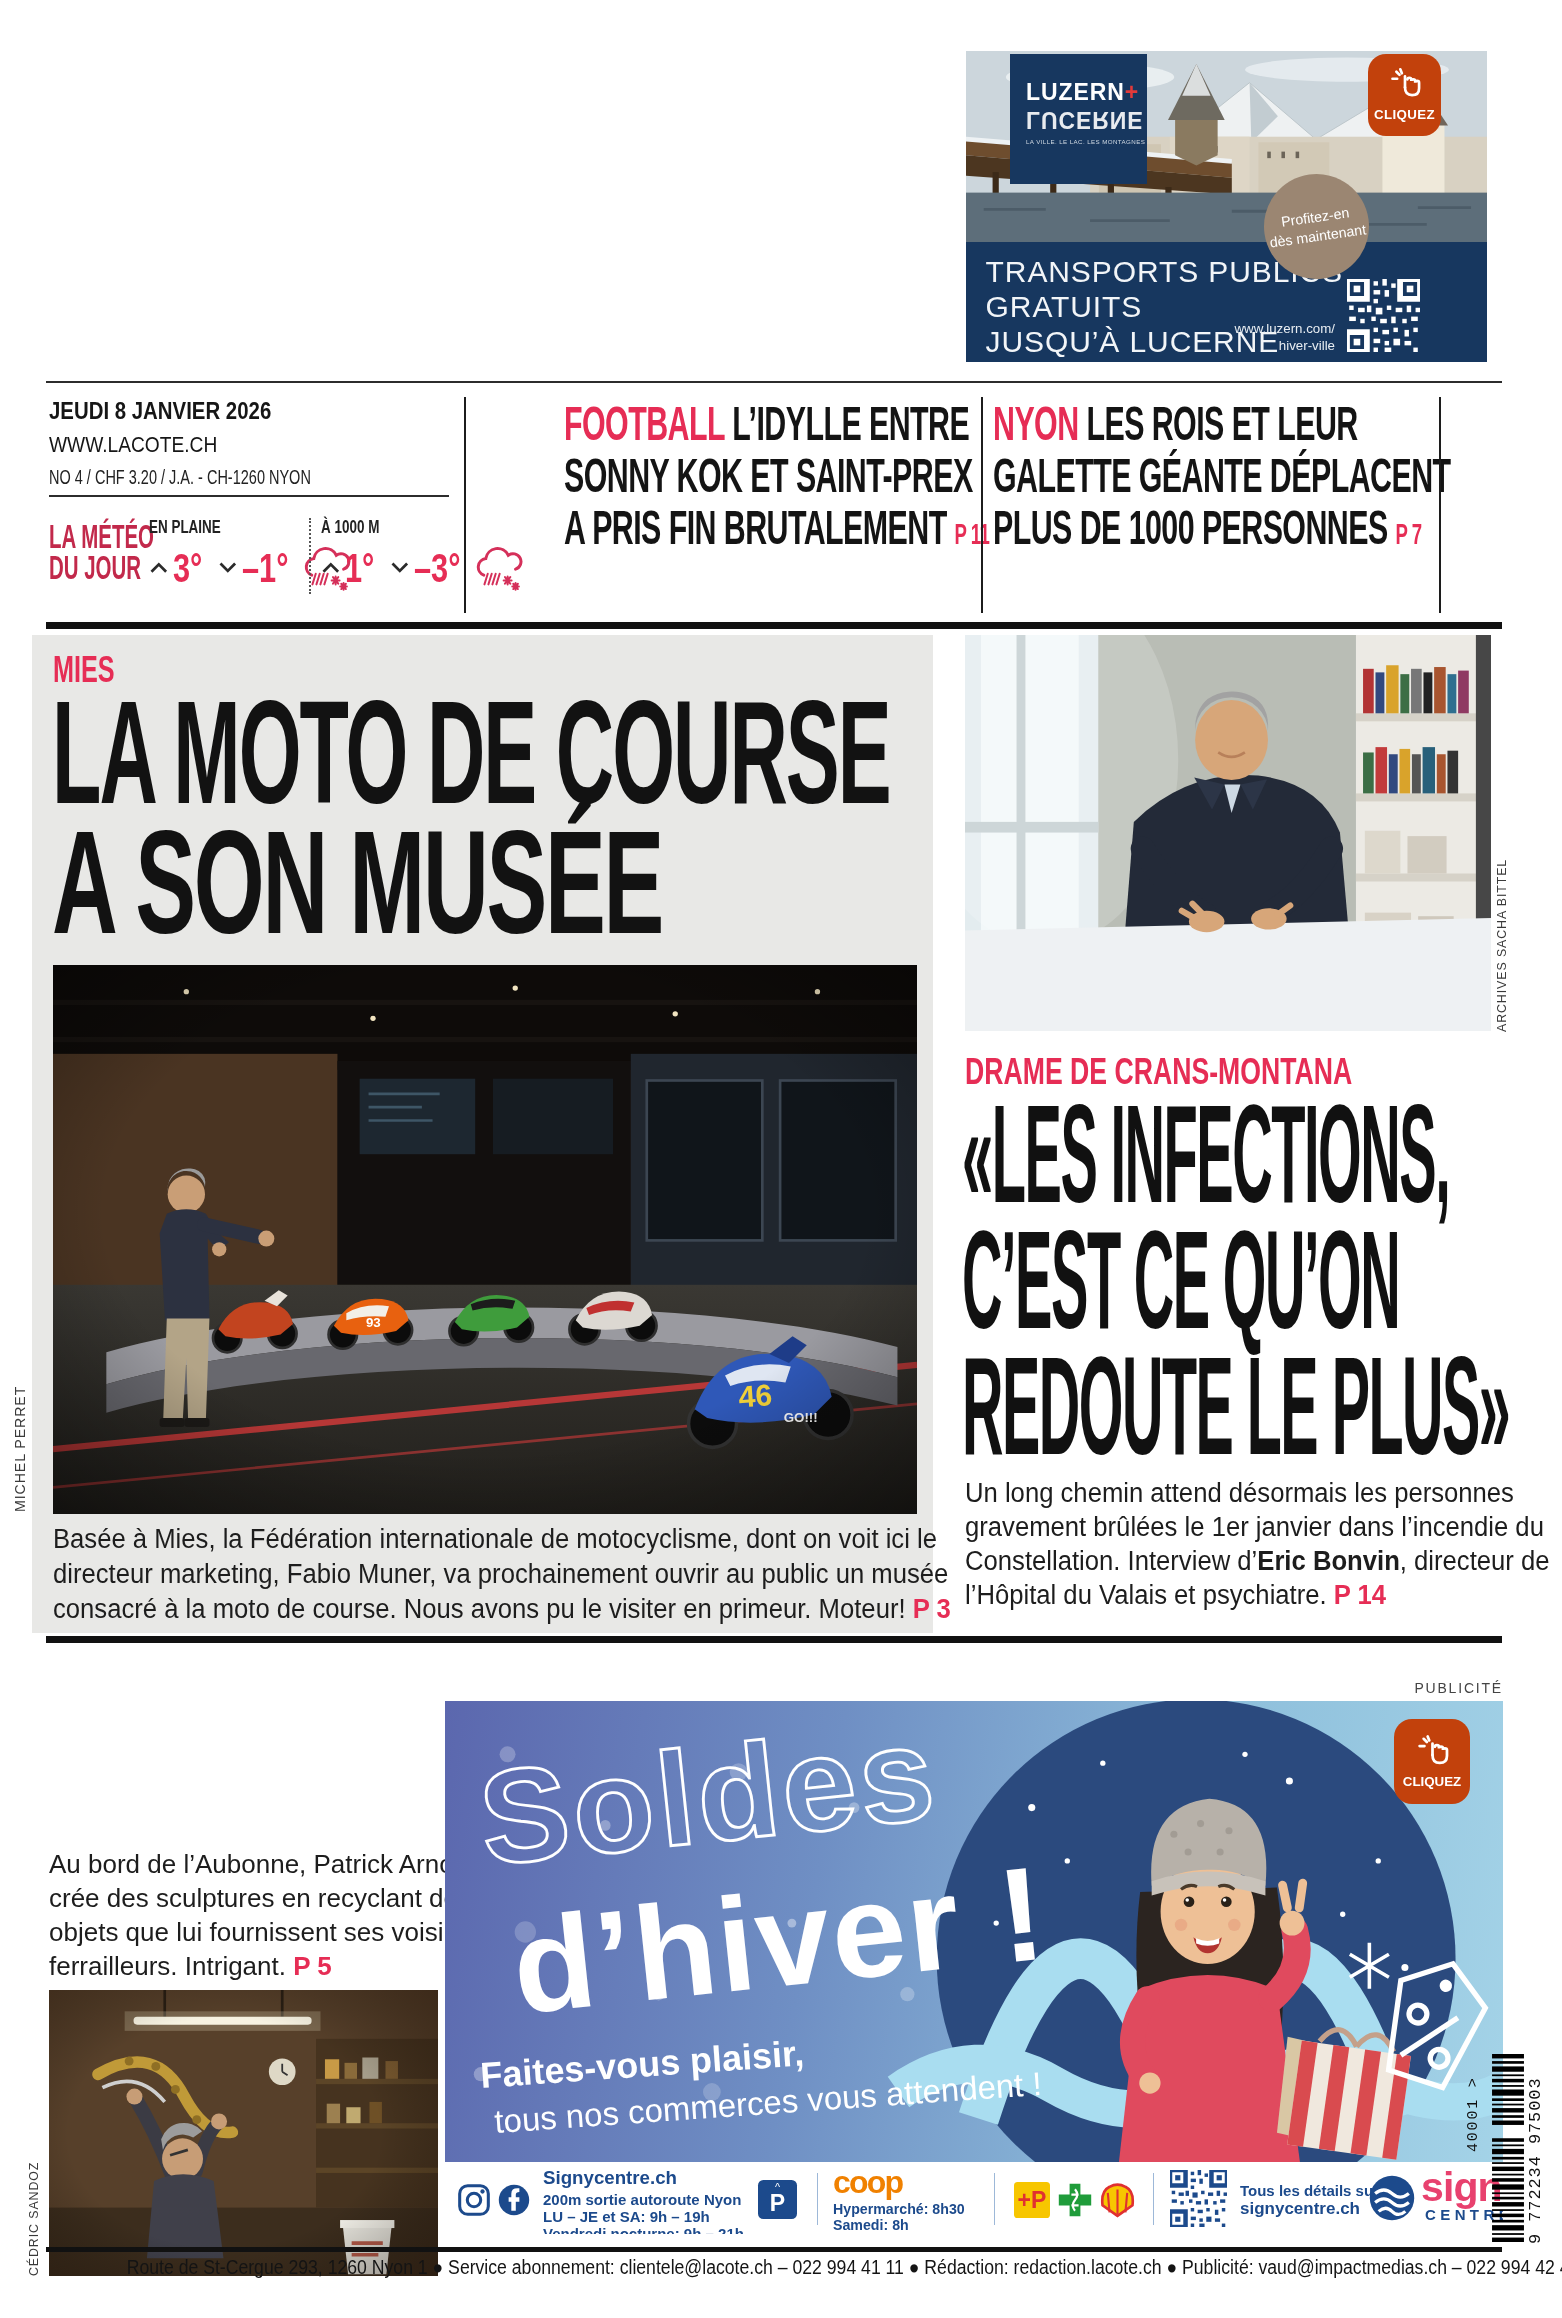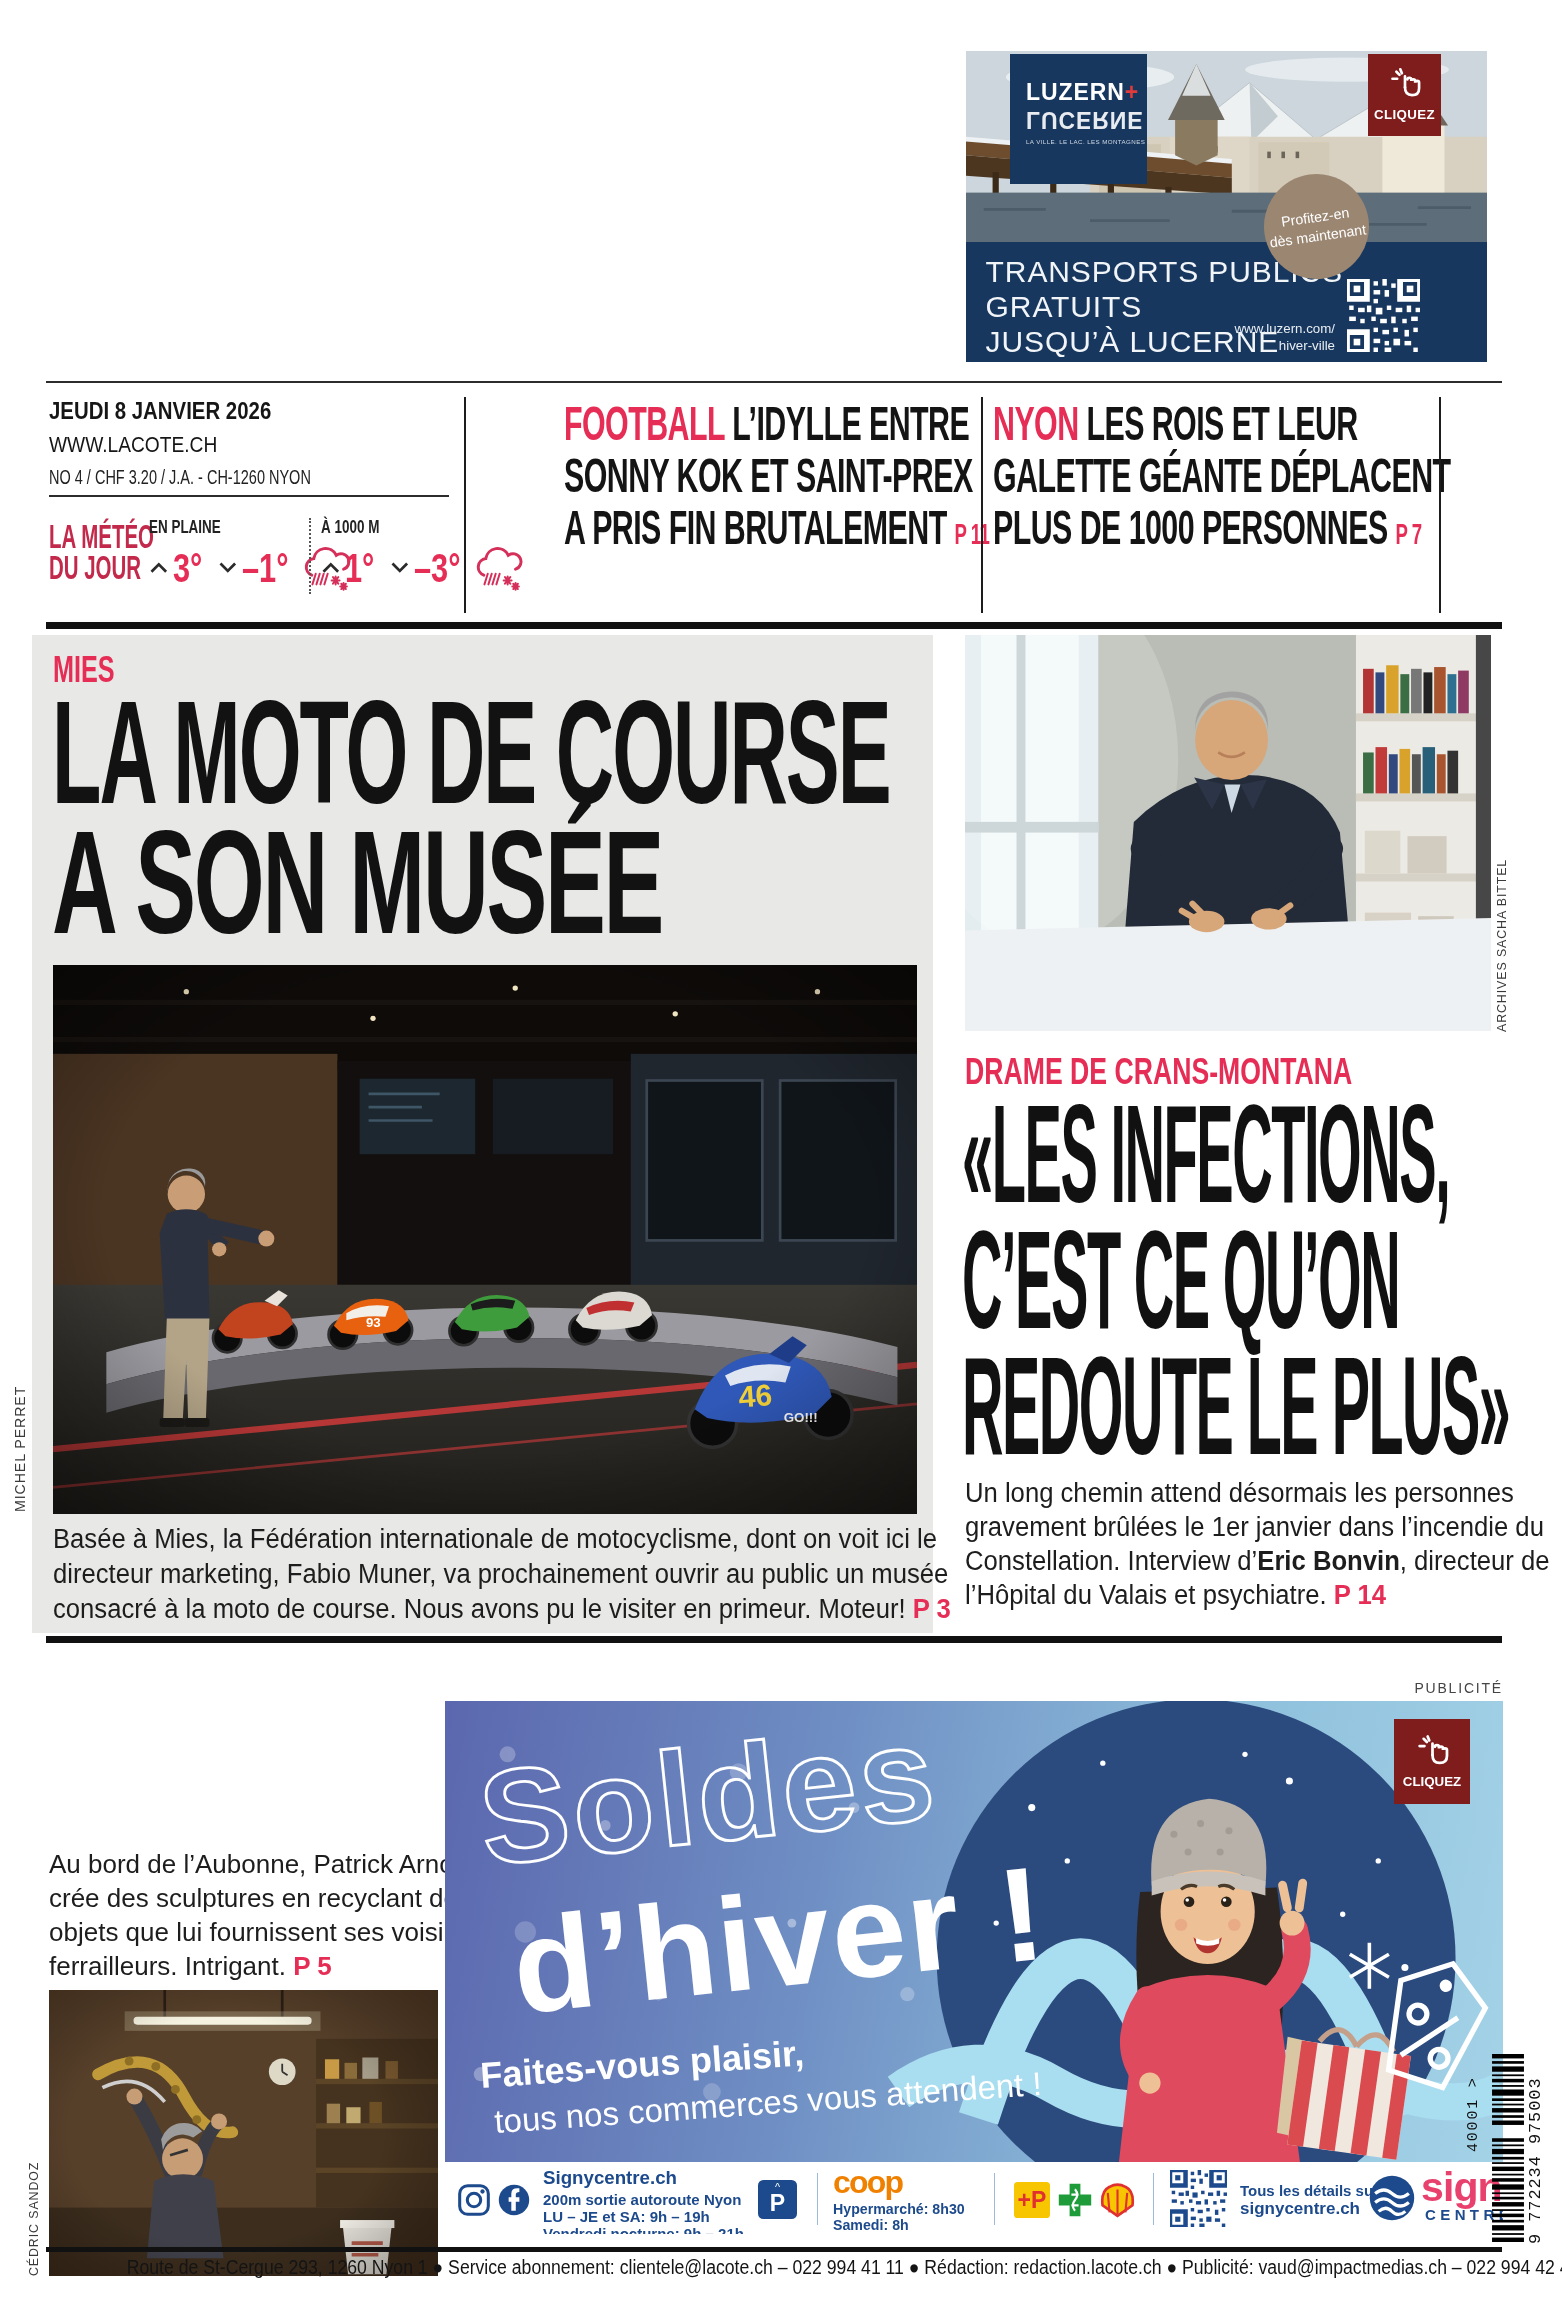--- a/index.html
+++ b/index.html
@@ -13,22 +13,22 @@
   .crimson{color:#c2294b;}
   .vtext{writing-mode:vertical-rl;transform:rotate(180deg);font-size:14.2px;color:#3a3a3a;letter-spacing:0.9px;}
   .rule{background:#111;}
   .hair{background:#2c2c2c;}
   .vdiv{width:1.8px;background:#1c1c1c;}
   .pref{color:#e62d55;font-weight:bold;}
   .masthead{font-weight:bold;color:#c2294b;letter-spacing:-9px;line-height:1;}
   .teaser .tline{height:52px;line-height:52px;font-size:49px;font-weight:bold;letter-spacing:-0.9px;
                  transform-origin:0 0;white-space:nowrap;color:#141414;}
   .bodytxt div{white-space:nowrap;}
-  .cliquez{background:#7f1d1d;color:#fff;display:flex;flex-direction:column;align-items:center;
-           justify-content:center;gap:3.6px;font-weight:bold;}
+  .cliquez{background:#c2410c;color:#fff;display:flex;flex-direction:column;align-items:center;
+           justify-content:center;gap:3.6px;font-weight:bold;border-radius:18px;}
   .wsitem{position:absolute;color:#1c4a8c;}
 </style>
 </head>
 <body>
 
 <svg width="0" height="0" style="position:absolute">
   <defs>
     <symbol id="sym-cloud" viewBox="0 0 100 80">
       <path d="M24 50 a13 13 0 0 1 3-25 a18 18 0 0 1 34-5 a12 12 0 1 1 11 21" fill="none" stroke="currentColor" stroke-width="4.5" stroke-linecap="round"></path>
       <g stroke="currentColor" stroke-width="3" stroke-linecap="round">

